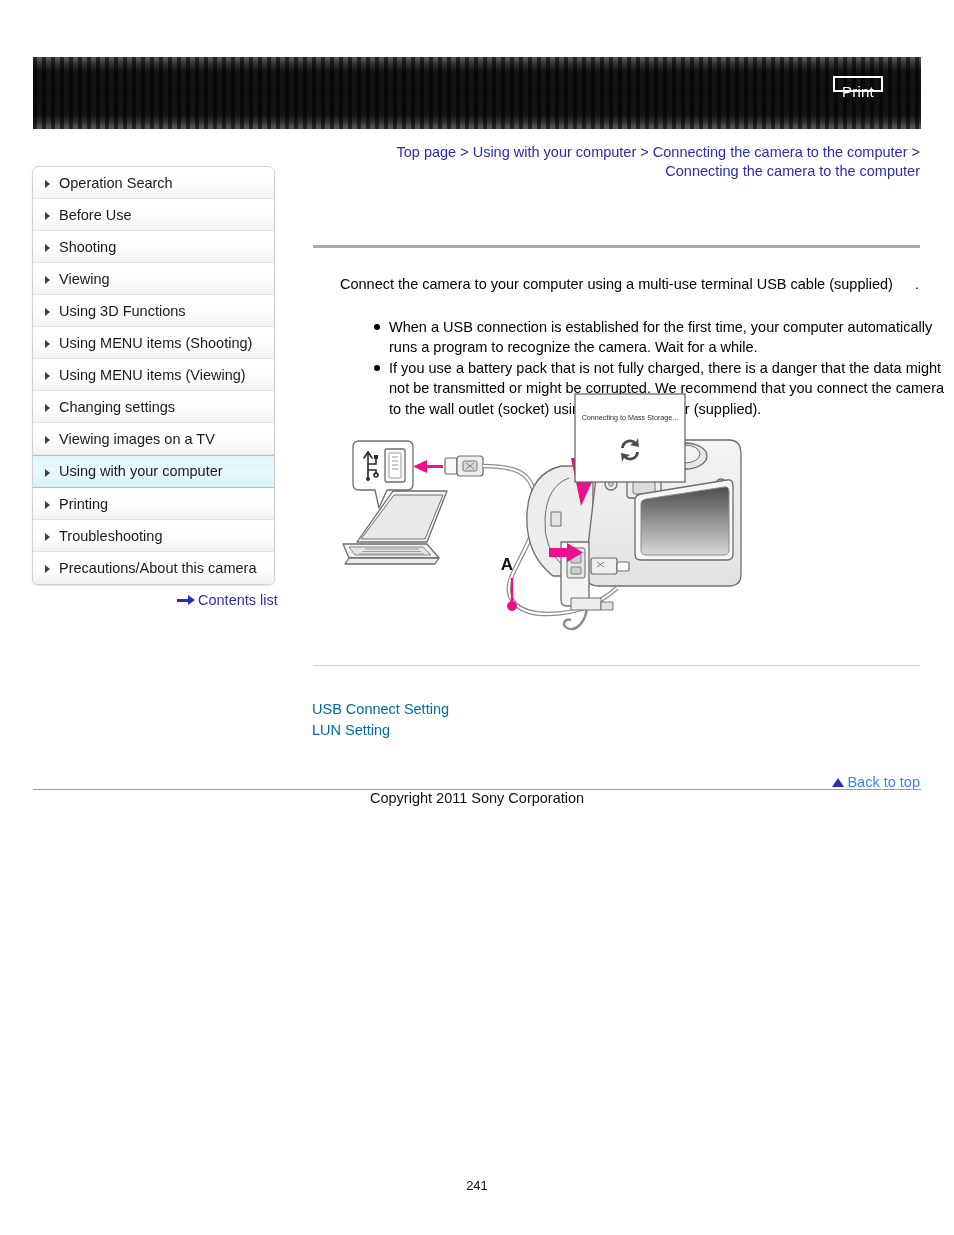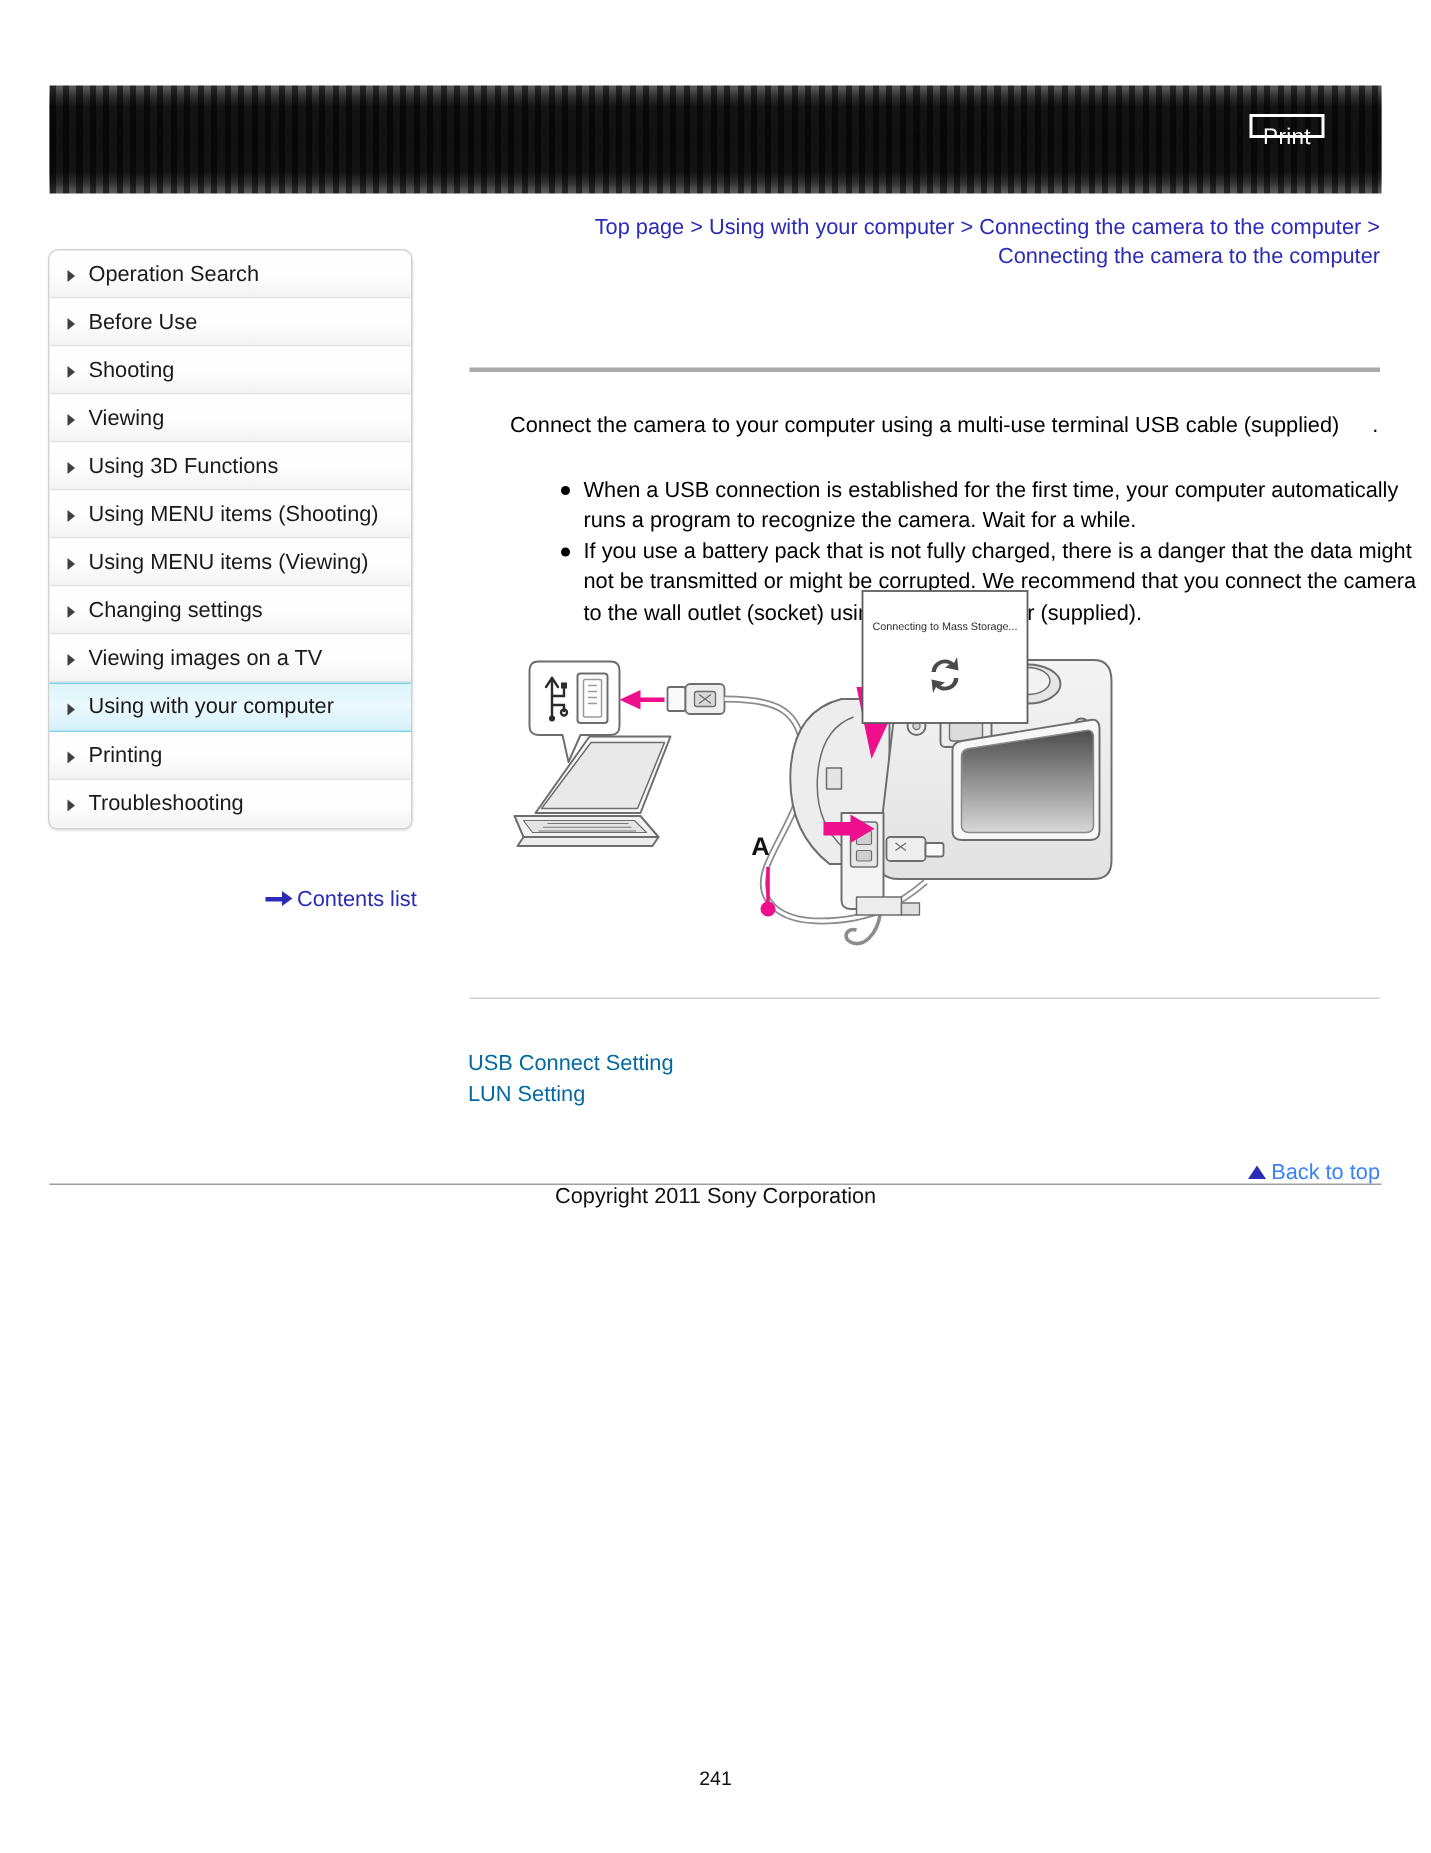--- a/index.html
+++ b/index.html
@@ -281,20 +281,21 @@
     <div class="nav-item"><span class="bullet"></span><span>Shooting</span></div>
     <div class="nav-item"><span class="bullet"></span><span>Viewing</span></div>
     <div class="nav-item"><span class="bullet"></span><span>Using 3D Functions</span></div>
     <div class="nav-item"><span class="bullet"></span><span>Using MENU items (Shooting)</span></div>
     <div class="nav-item"><span class="bullet"></span><span>Using MENU items (Viewing)</span></div>
     <div class="nav-item"><span class="bullet"></span><span>Changing settings</span></div>
     <div class="nav-item"><span class="bullet"></span><span>Viewing images on a TV</span></div>
     <div class="nav-item active"><span class="bullet"></span><span>Using with your computer</span></div>
     <div class="nav-item"><span class="bullet"></span><span>Printing</span></div>
     <div class="nav-item"><span class="bullet"></span><span>Troubleshooting</span></div>
+    <div class="nav-item"><span class="bullet"></span><span>Precautions/About this camera</span></div>
   </div>
 
 <div id="contents-list">
   <span class="arrow-icon"></span><span>Contents list</span>
 </div>
 
 <div id="breadcrumb"><span class="crumb">Top page</span><span class="sep"> &gt; </span><span class="crumb">Using with your computer</span><span class="sep"> &gt; </span><span class="crumb">Connecting the camera to the computer</span><span class="sep"> &gt; </span><span class="crumb">Connecting the camera to the computer</span></div>
 
 <div id="top-rule"></div>
 

